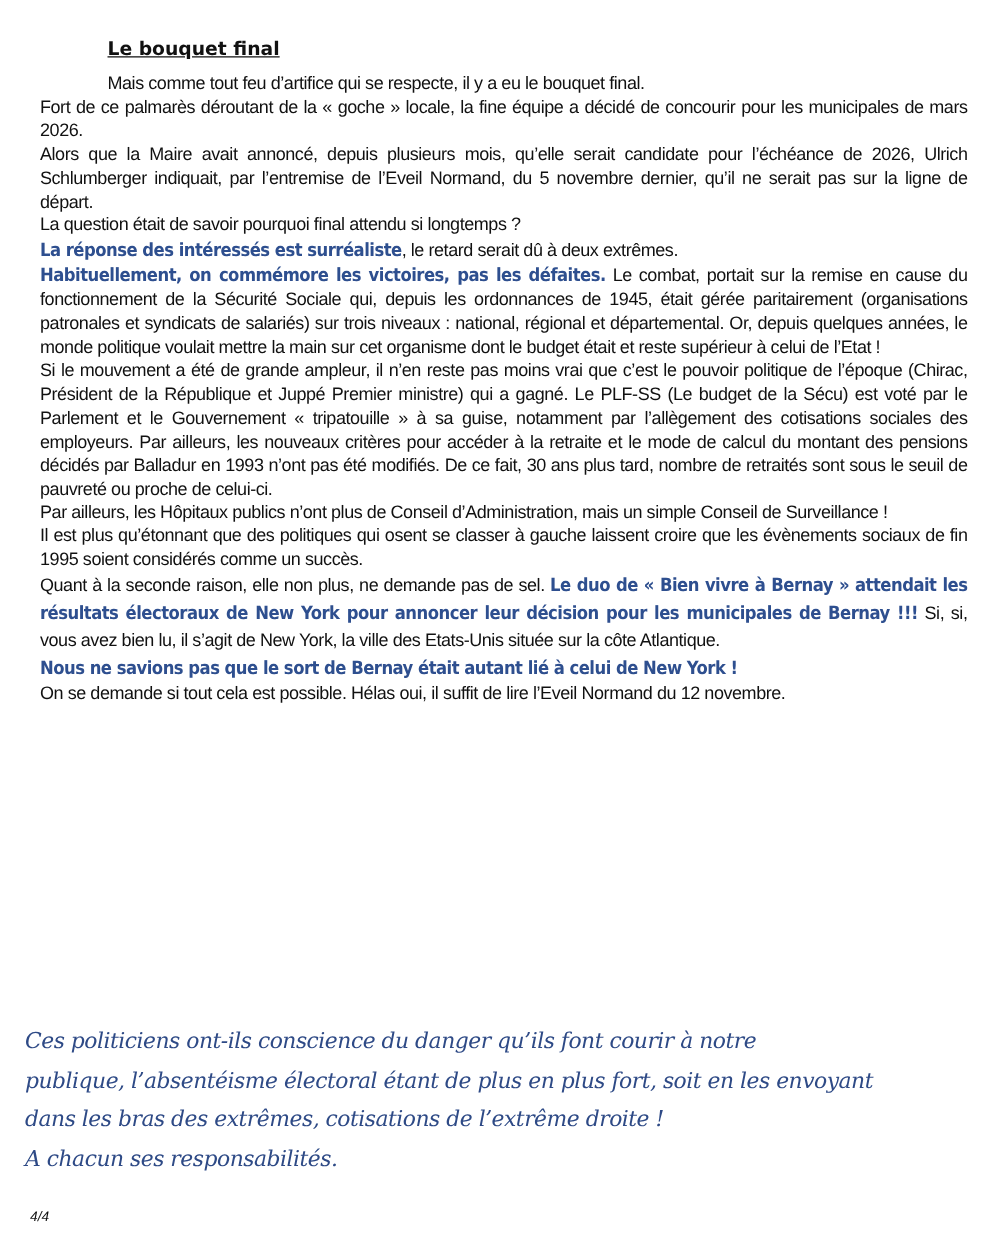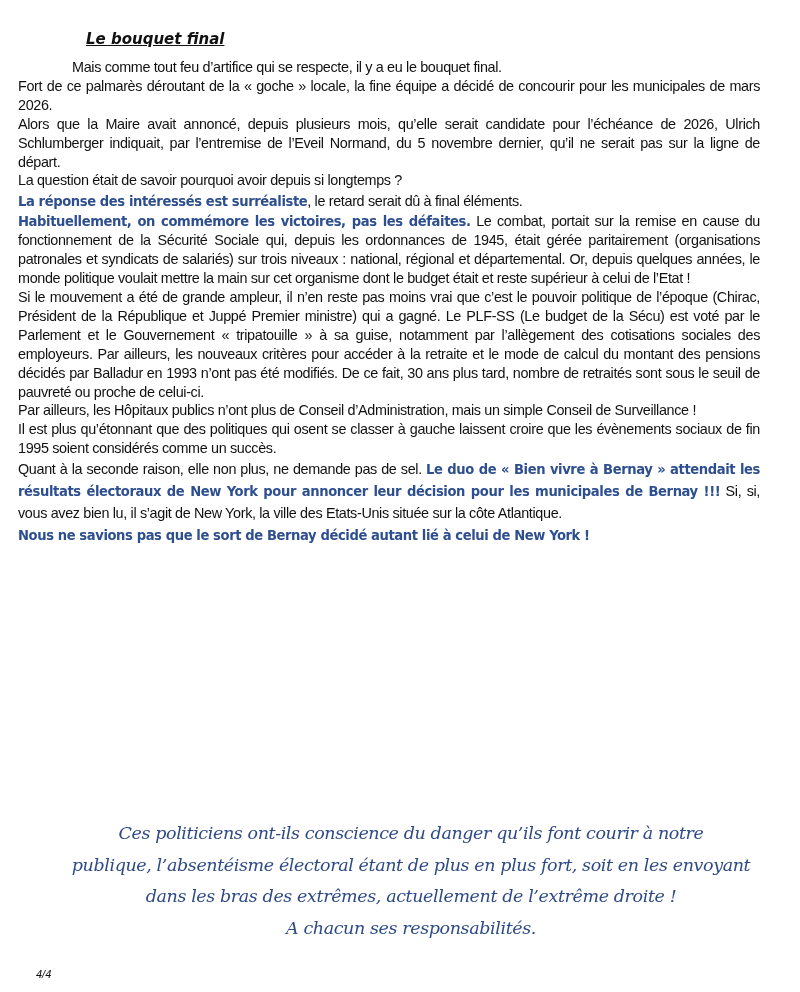--- a/index.html
+++ b/index.html
@@ -1,51 +1,52 @@
 <!DOCTYPE html>
 <html><head>
 <meta charset="utf-8">
 <style>
   html, body { margin: 0; padding: 0; background: #ffffff; }
   body { width: 800px; height: 992px; position: relative; overflow: hidden;
          font-family: "Liberation Sans Narrow", "Liberation Sans", sans-serif; color: #111; }
   .title { position: absolute; left: 86px; top: 30px; font-family: "DejaVu Sans", sans-serif;
-           font-style: italic; font-weight: bold; font-size: 15px; text-decoration: underline; color: #111; }
-  .body-text { position: absolute; left: 18px; top: 58px; width: 742px; font-size: 14.4px;
+           font-weight: bold; font-size: 15px; text-decoration: underline; color: #111; }
+  .body-text { position: absolute; left: 32px; top: 58px; width: 742px; font-size: 14.4px;
                line-height: 18.9px; text-align: justify; letter-spacing: -0.35px; font-stretch: condensed; }
   .body-text p { margin: 0; }
   .indent { text-indent: 54px; }
   .hl { font-family: "DejaVu Sans", sans-serif; font-weight: bold; color: #2e4f8f; font-size: 14.6px; letter-spacing: -0.4px; }
   .hl-line { line-height: 22px; }
-  .closing { position: absolute; left: 31px; top: 818px; width: 760px; text-align: center;
+  .closing { position: absolute; left: 20px; top: 818px; width: 760px; 
              font-family: "DejaVu Serif", serif; font-style: italic; color: #2e4a86; font-size: 17.5px;
              line-height: 31.5px; letter-spacing: -0.4px; }
   .closing p { margin: 0; }
-  .footer { position: absolute; left: 36px; top: 968px; font-size: 11px; font-style: italic; color: #111; }
+  .footer { position: absolute; left: 24px; top: 968px; font-size: 11px; font-style: italic; color: #111; }
   sup { font-size: 9px; line-height: 0; }
 </style>
 </head>
 <body>
 
 <div class="title">Le bouquet final</div>
 
 <div class="body-text">
   <p class="indent">Mais comme tout feu d’artifice qui se respecte, il y a eu le bouquet final.</p>
   <p>Fort de ce palmarès déroutant de la « goche » locale, la fine équipe a décidé de concourir pour les municipales de mars 2026.</p>
   <p>Alors que la Maire avait annoncé, depuis plusieurs mois, qu’elle serait candidate pour l’échéance de 2026, Ulrich Schlumberger indiquait, par l’entremise de l’Eveil Normand, du 5 novembre dernier, qu’il ne serait pas sur la ligne de départ.</p>
-  <p>La question était de savoir pourquoi avoir depuis si longtemps ?</p>
-  <p class="hl-line"><span class="hl">La réponse des intéressés est surréaliste</span><span>, le retard serait dû à final éléments.</span></p>
+  <p>La question était de savoir pourquoi final attendu si longtemps ?</p>
+  <p class="hl-line"><span class="hl">La réponse des intéressés est surréaliste</span><span>, le retard serait dû à deux extrêmes.</span></p>
   <p><span class="hl">Habituellement, on commémore les victoires, pas les défaites.</span><span> Le combat, portait sur la remise en cause du fonctionnement de la Sécurité Sociale qui, depuis les ordonnances de 1945, était gérée paritairement (organisations patronales et syndicats de salariés) sur trois niveaux : national, régional et départemental. Or, depuis quelques années, le monde politique voulait mettre la main sur cet organisme dont le budget était et reste supérieur à celui de l’Etat !</span></p>
   <p>Si le mouvement a été de grande ampleur, il n’en reste pas moins vrai que c’est le pouvoir politique de l’époque (Chirac, Président de la République et Juppé Premier ministre) qui a gagné. Le PLF-SS (Le budget de la Sécu) est voté par le Parlement et le Gouvernement « tripatouille » à sa guise, notamment par l’allègement des cotisations sociales des employeurs. Par ailleurs, les nouveaux critères pour accéder à la retraite et le mode de calcul du montant des pensions décidés par Balladur en 1993 n’ont pas été modifiés. De ce fait, 30 ans plus tard, nombre de retraités sont sous le seuil de pauvreté ou proche de celui-ci.</p>
   <p>Par ailleurs, les Hôpitaux publics n’ont plus de Conseil d’Administration, mais un simple Conseil de Surveillance !</p>
   <p>Il est plus qu’étonnant que des politiques qui osent se classer à gauche laissent croire que les évènements sociaux de fin 1995 soient considérés comme un succès.</p>
   <p style="line-height:22px"><span>Quant à la seconde raison, elle non plus, ne demande pas de sel. </span><span class="hl">Le duo de « Bien vivre à Bernay » attendait les résultats électoraux de New York pour annoncer leur décision pour les municipales de Bernay !!!</span><span> Si, si, vous avez bien lu, il s’agit de New York, la ville des Etats-Unis située sur la côte Atlantique.</span></p>
-  <p class="hl-line"><span class="hl">Nous ne savions pas que le sort de Bernay décidé autant lié à celui de New York !</span></p>
+  <p class="hl-line"><span class="hl">Nous ne savions pas que le sort de Bernay était autant lié à celui de New York !</span></p>
+  <p>On se demande si tout cela est possible. Hélas oui, il suffit de lire l’Eveil Normand du 12 novembre.</p>
 </div>
 
 <div class="closing">
   <p>Ces politiciens ont-ils conscience du danger qu’ils font courir à notre</p>
   <p>publique, l’absentéisme électoral étant de plus en plus fort, soit en les envoyant</p>
-  <p>dans les bras des extrêmes, actuellement de l’extrême droite !</p>
+  <p>dans les bras des extrêmes, cotisations de l’extrême droite !</p>
   <p>A chacun ses responsabilités.</p>
 </div>
 
 <div class="footer">4/4</div>
 
 </body></html>

